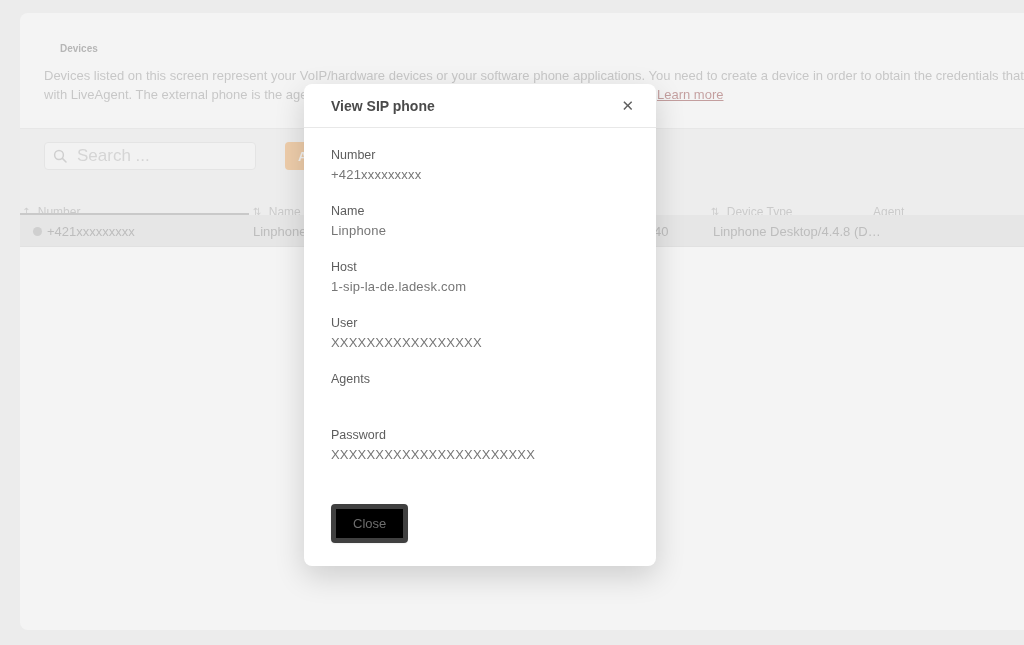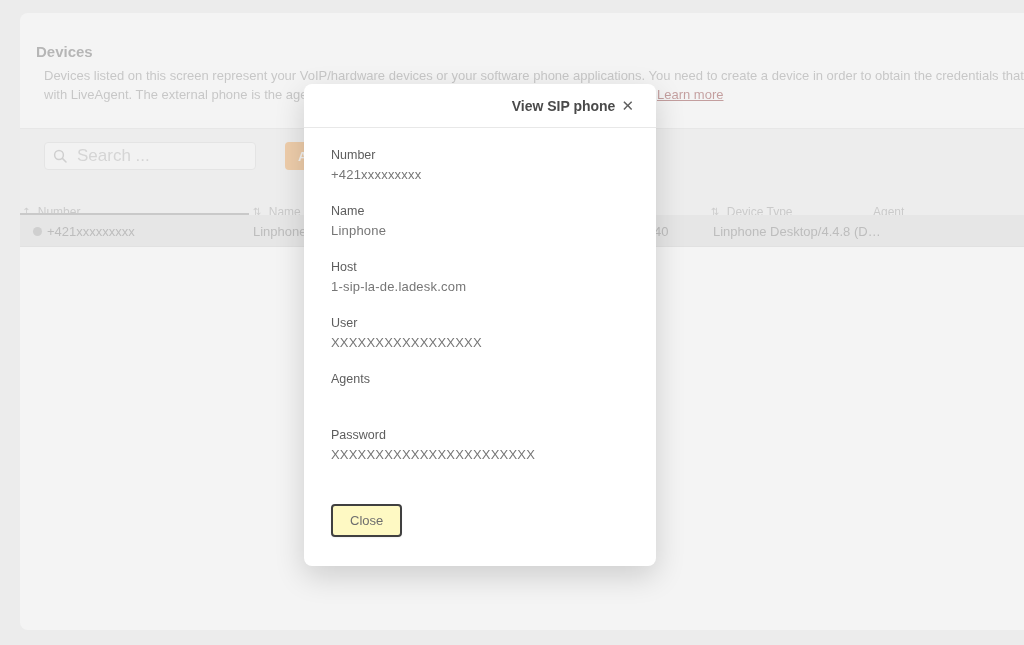--- a/index.html
+++ b/index.html
@@ -9,21 +9,21 @@
     font-family:"Liberation Sans","DejaVu Sans",sans-serif;
     -webkit-font-smoothing:antialiased;
   }
   
   .card{
     position:absolute;left:20px;top:13px;right:0;bottom:15px;
     background:#ffffff;border-radius:8px 0 0 8px;z-index:1;overflow:hidden;
   }
   .card-header{position:absolute;left:0;top:0;right:0;height:115px;}
   .page-title{
-    position:absolute;left:16px;top:30px;font-size:15px;font-weight:700;color:#5c5c5c;
+    position:absolute;left:40px;top:30px;font-size:10px;font-weight:700;color:#5c5c5c;
   }
   .desc-line1{
     position:absolute;left:24px;top:53px;right:0;height:19px;
     font-size:13px;color:#8a8a8a;white-space:nowrap;overflow:hidden;line-height:19px;
   }
   .desc-line2{
     position:absolute;left:24px;top:72px;height:19px;width:600px;
     font-size:13px;color:#8a8a8a;white-space:nowrap;overflow:hidden;line-height:19px;
   }
   .learn-more{
@@ -80,32 +80,32 @@
   
   .modal{
     position:absolute;left:304px;top:84px;width:352px;height:482px;z-index:10;
     background:#ffffff;border-radius:8px;
     box-shadow:0 10px 30px rgba(0,0,0,0.16);box-sizing:border-box;
   }
   .modal-header{
     height:44px;border-bottom:1px solid #e8e8e8;display:flex;align-items:center;
     padding:0 16px 0 27px;box-sizing:border-box;
   }
-  .modal-title{font-size:14px;font-weight:700;color:#4a4a4a;flex:1;text-align:right;}
+  .modal-title{font-size:14px;font-weight:700;color:#4a4a4a;flex:1;}
   .modal-close{
     font-size:15px;color:#5f5f5f;cursor:pointer;background:none;border:none;
     padding:4px 6px;font-family:inherit;line-height:1;
   }
   .modal-body{padding:20px 27px 0 27px;}
   .field{margin-bottom:22px;}
   .field-label{font-size:12.5px;color:#5d5d5d;line-height:15px;margin-bottom:4px;}
   .field-value{font-size:13px;color:#767676;line-height:15px;min-height:15px;letter-spacing:0.2px;}
   .close-button{
     position:absolute;left:27px;top:420px;
-    background:#fef9c3;border:2px solid #404040;border-radius:4px;
+    background:#000000;border:5px solid #404040;border-radius:4px;
     padding:7px 17px;font-size:13px;color:#6e6e6e;cursor:pointer;
     box-shadow:0 1px 2px rgba(0,0,0,0.06);font-family:inherit;
   }
 </style>
 </head>
 <body>
 
 <div class="card">
   <div class="card-header">
     <div class="page-title">Devices</div>

